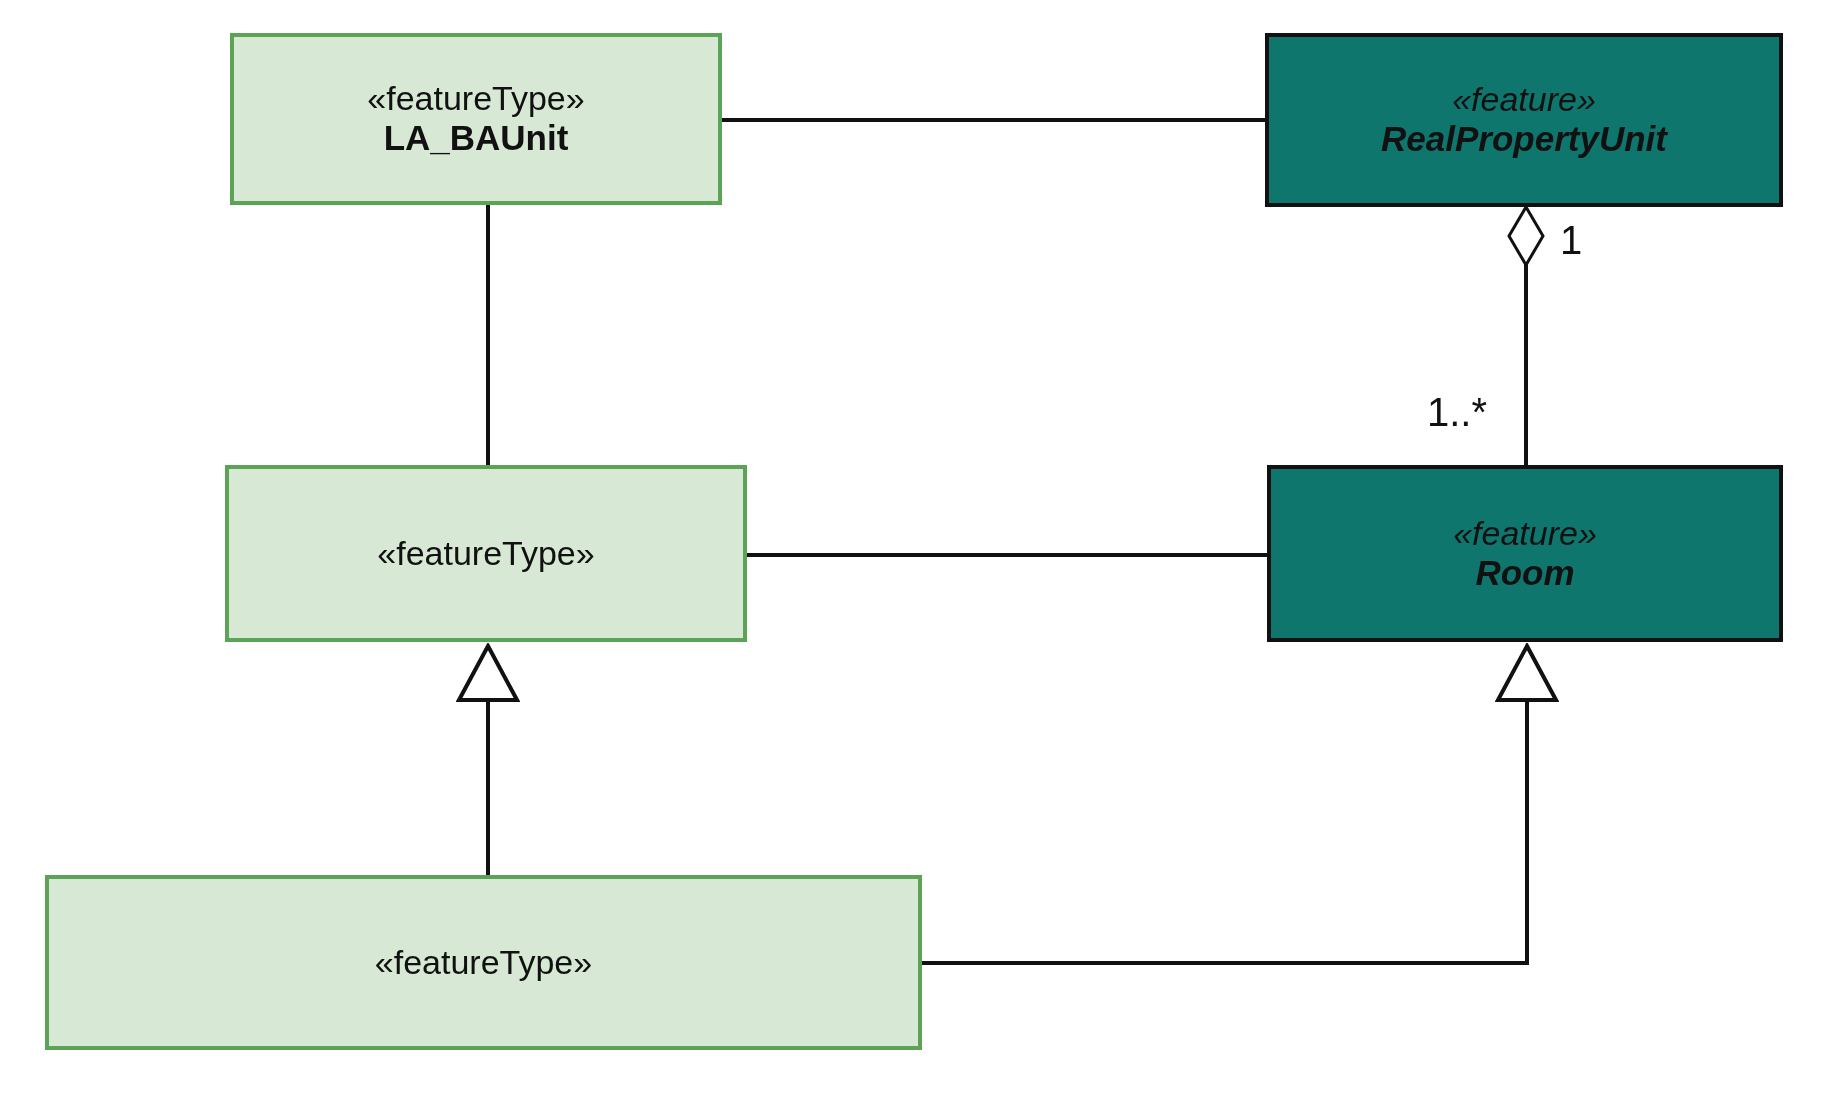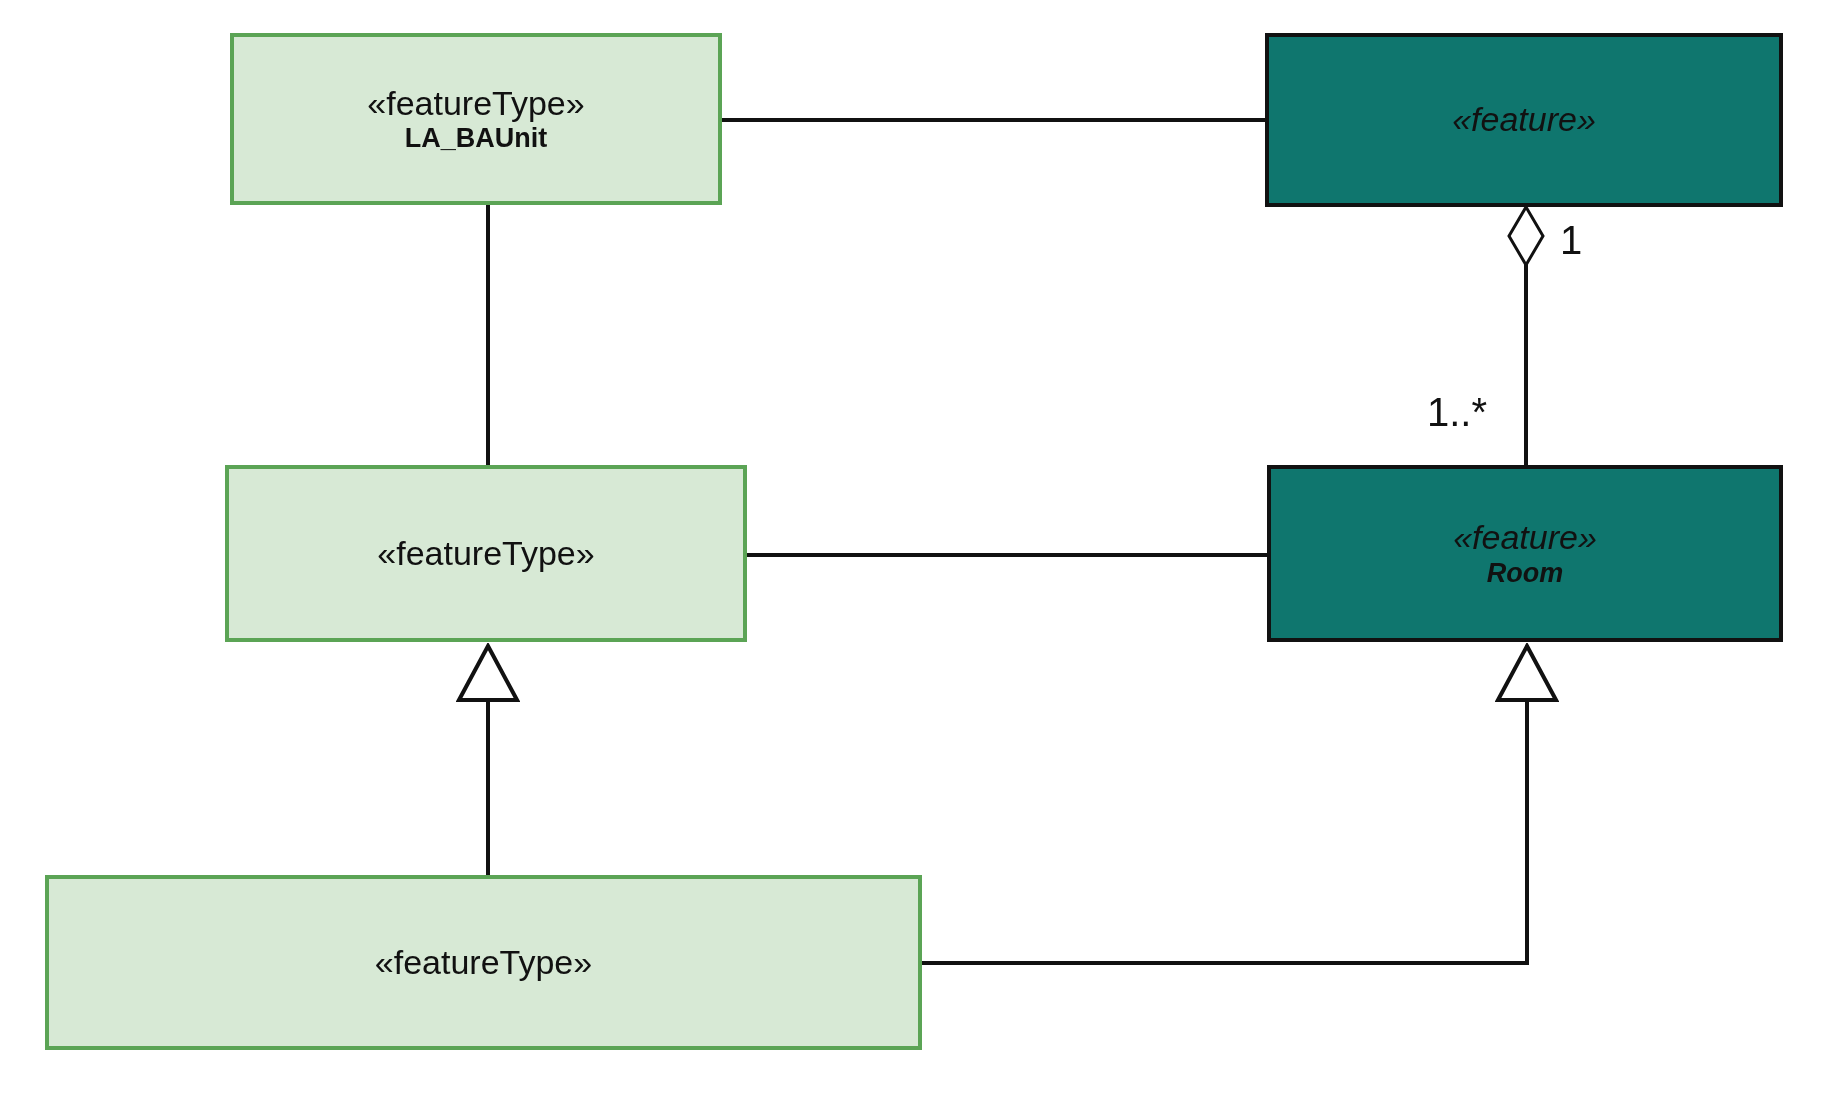--- a/index.html
+++ b/index.html
@@ -34,21 +34,21 @@
     border: 4px solid #111111;
     font-style: italic;
   }
   .stereotype {
     font-size: 34px;
     font-weight: 400;
     line-height: 1.15;
     white-space: nowrap;
   }
   .class-name {
-    font-size: 27px;
+    font-size: 35px;
     font-weight: 700;
     line-height: 1.15;
     white-space: nowrap;
   }
   .edge {
     position: absolute;
     background: #111111;
   }
   .mult-label {
     position: absolute;
@@ -90,20 +90,21 @@
   <div class="edge" style="left:1525px; top:700px; width:4px; height:263px;"></div>
   <div class="edge" style="left:922px; top:961px; width:607px; height:4px;"></div>
 
   <div class="uml-box feature-type" style="left:230px; top:33px; width:492px; height:172px;">
     <div class="stereotype">«featureType»</div>
     <div class="class-name">LA_BAUnit</div>
   </div>
 
   <div class="uml-box feature" style="left:1265px; top:33px; width:518px; height:174px;">
     <div class="stereotype">«feature»</div>
+    <div class="class-name">RealPropertyUnit</div>
   </div>
 
   <div class="uml-box feature-type" style="left:225px; top:465px; width:522px; height:177px;">
     <div class="stereotype">«featureType»</div>
   </div>
 
   <div class="uml-box feature" style="left:1267px; top:465px; width:516px; height:177px;">
     <div class="stereotype">«feature»</div>
     <div class="class-name">Room</div>
   </div>

